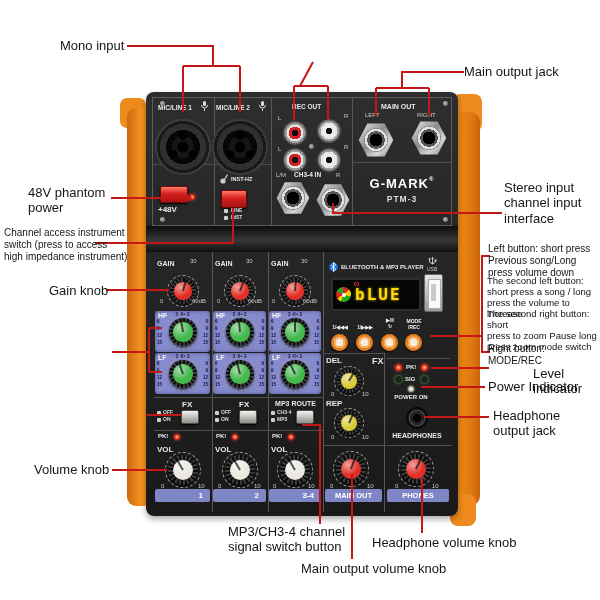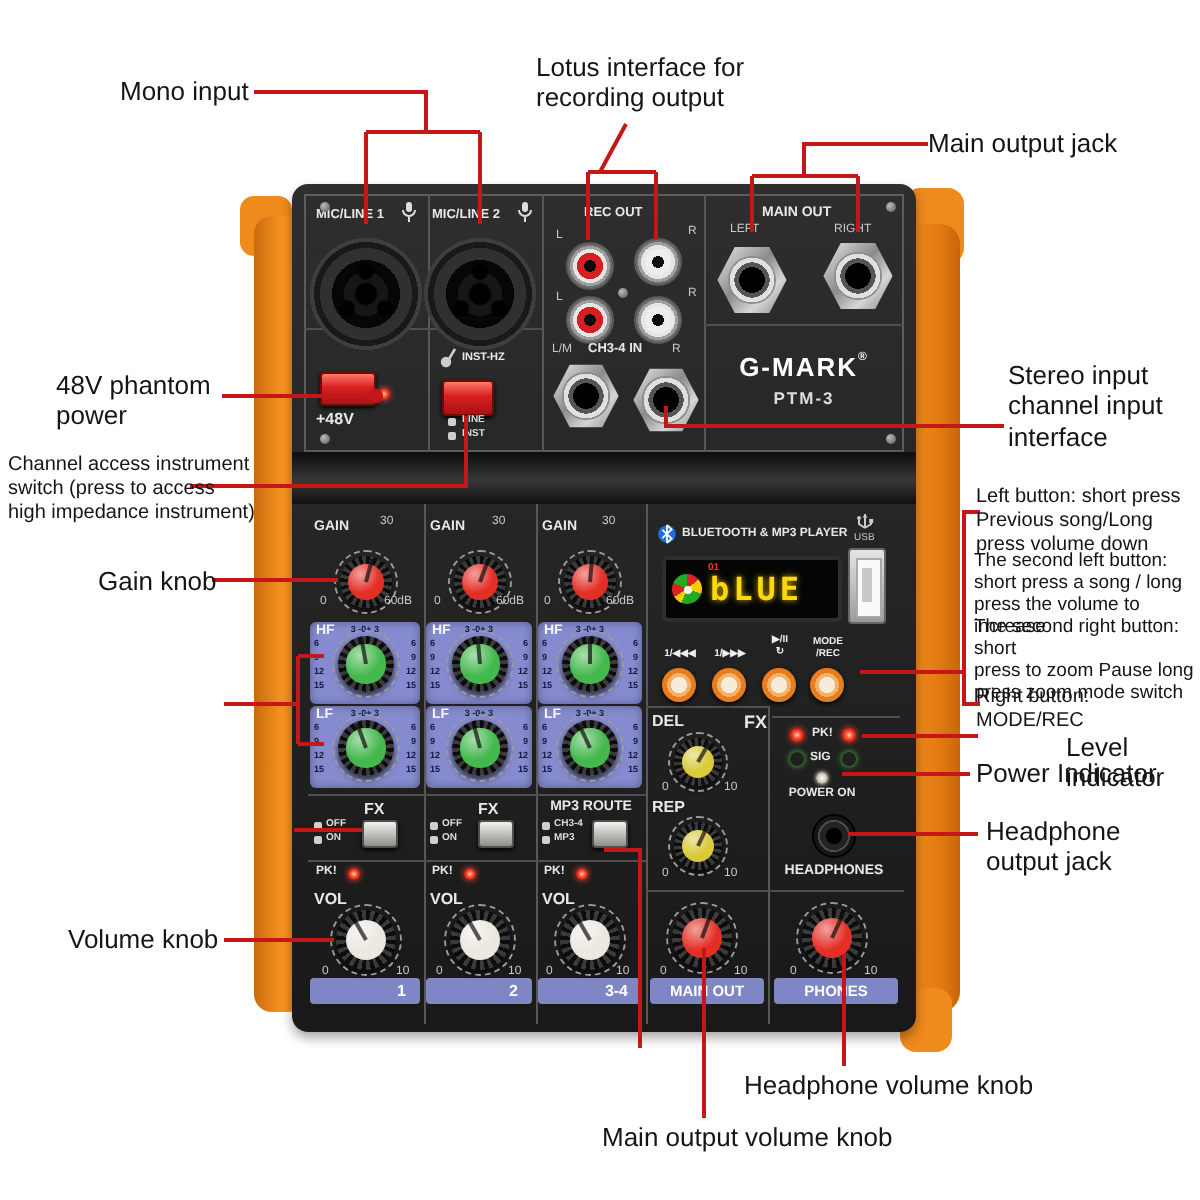--- a/index.html
+++ b/index.html
@@ -447,22 +447,20 @@
       <path d="M485,387 H421"></path>
       <path d="M489,417 H424"></path>
       <path d="M302,425 H320 V524"></path>
       <path d="M352,474 V559"></path>
       <path d="M422,477 V533"></path>
     </g>
     <circle cx="188" cy="198" r="3.5" fill="#c51717"></circle>
   </svg>
 
   <div class="co" style="left:60px;top:38px;">Mono input</div>
-  <div class="co" style="left:268px;top:26px;">Lotus interface for
-recording output</div>
   <div class="co" style="left:464px;top:64px;">Main output jack</div>
   <div class="co" style="left:28px;top:185px;">48V phantom
 power</div>
   <div class="co sm" style="left:4px;top:227px;">Channel access instrument
 switch (press to access
 high impedance instrument)</div>
   <div class="co" style="left:49px;top:283px;">Gain knob</div>
   <div class="co" style="left:34px;top:462px;">Volume knob</div>
   <div class="co sm" style="left:488px;top:243px;">Left button: short press
 Previous song/Long
@@ -474,16 +472,18 @@
 short press a song / long
 press the volume to increase</div>
   <div class="co xs" style="left:487px;top:309px;">The second right button: short
 press to zoom Pause long
 press zoom mode switch</div>
   <div class="co sm" style="left:488px;top:343px;">Right button: MODE/REC</div>
   <div class="co" style="left:493px;top:366px;margin-left:40px;">Level indicator</div>
   <div class="co" style="left:488px;top:379px;">Power Indicator</div>
   <div class="co" style="left:493px;top:408px;">Headphone
 output jack</div>
+  <div class="co" style="left:228px;top:524px;">MP3/CH3-4 channel
+signal switch button</div>
   <div class="co" style="left:301px;top:561px;">Main output volume knob</div>
   <div class="co" style="left:372px;top:535px;">Headphone volume knob</div>
 
 </div>
 
 </body></html>

